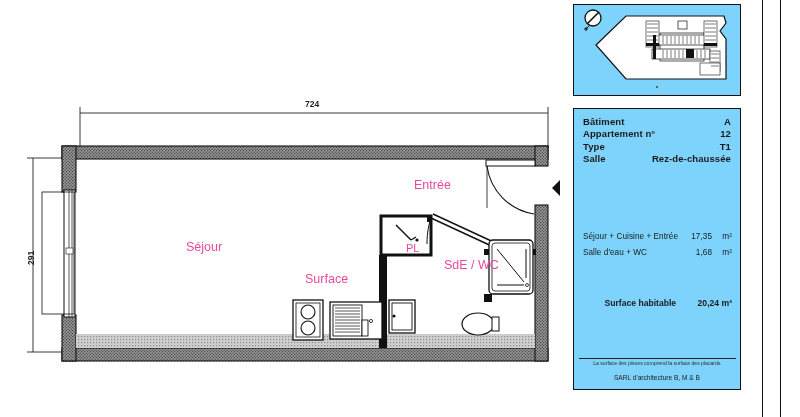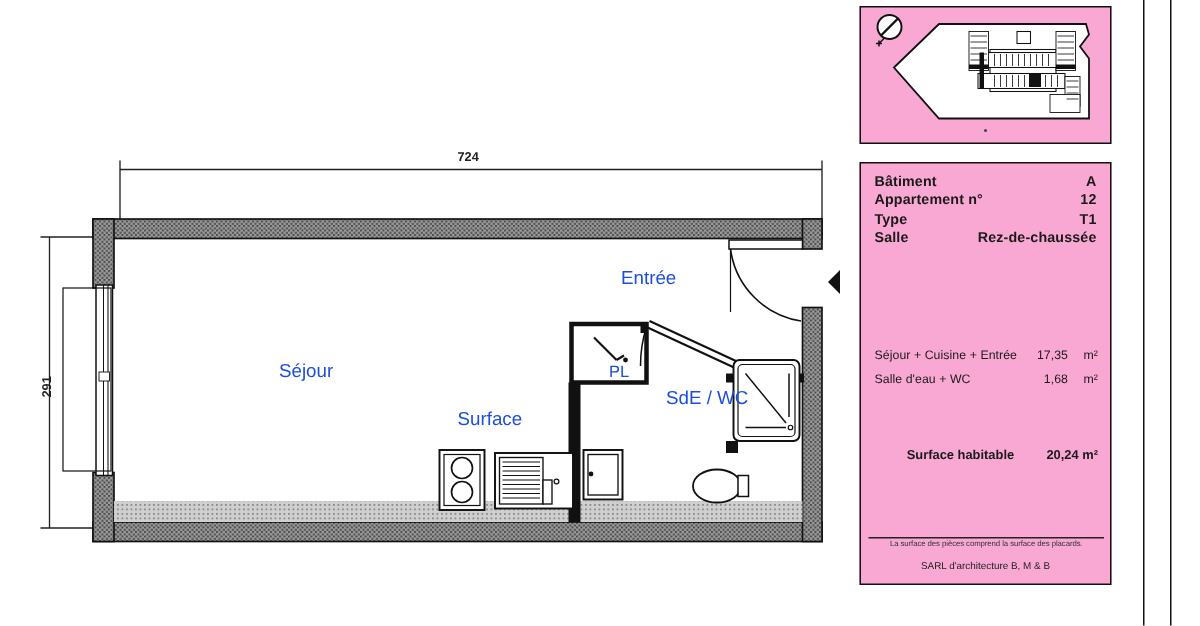--- a/index.html
+++ b/index.html
@@ -9,21 +9,21 @@
   #root{position:relative;width:800px;height:417px;background:#fff;}
 
   
   #plan{position:absolute;left:0;top:0;width:560px;height:417px;}
   #plan svg{display:block;}
 
   
   #infocol{position:absolute;left:565px;top:0;width:190px;height:417px;}
 
   .panel{position:absolute;left:8px;width:168px;
-         border:1.4px solid #111;background:#f9a8d4;box-sizing:border-box;}
+         border:1.4px solid #111;background:#7dd3fc;box-sizing:border-box;}
   #sitepanel{top:4px;height:92px;overflow:hidden;}
   #datapanel{top:108px;height:282px;}
 
   #sitepanel svg,#sep-right svg{display:block;}
 
   .rows{position:absolute;left:9px;top:7px;right:9px;}
   .row{display:flex;justify-content:space-between;align-items:baseline;
        font-size:9.5px;font-weight:bold;line-height:12.4px;letter-spacing:.1px;}
   .row .k{white-space:nowrap;}
   .row .v{white-space:nowrap;text-align:right;}
@@ -44,21 +44,21 @@
         font-size:5.2px;text-align:center;color:#333;letter-spacing:-.05px;
         border-top:.8px solid #222;padding-top:1.5px;white-space:nowrap;}
   .sarl{position:absolute;left:0;right:0;bottom:8px;
         font-size:6.6px;text-align:center;color:#222;white-space:nowrap;}
 
   
   #sep1{position:absolute;left:762px;top:0;width:1.4px;height:417px;background:#111;}
   #sep2{position:absolute;left:780px;top:0;width:1.4px;height:417px;background:#111;}
 
   
-  .lbl{position:absolute;font-size:12.5px;color:#1d4ed8;white-space:nowrap;}
+  .lbl{position:absolute;font-size:12.5px;color:#ec4899;white-space:nowrap;}
   .lbl.small{font-size:11px;}
   .dim{position:absolute;font-size:8.5px;font-weight:bold;color:#222;white-space:nowrap;}
   .dim.vert{transform:rotate(-90deg);transform-origin:left top;}
 </style>
 </head>
 <body>
 
 <div id="root">
 
   <div id="plan">

